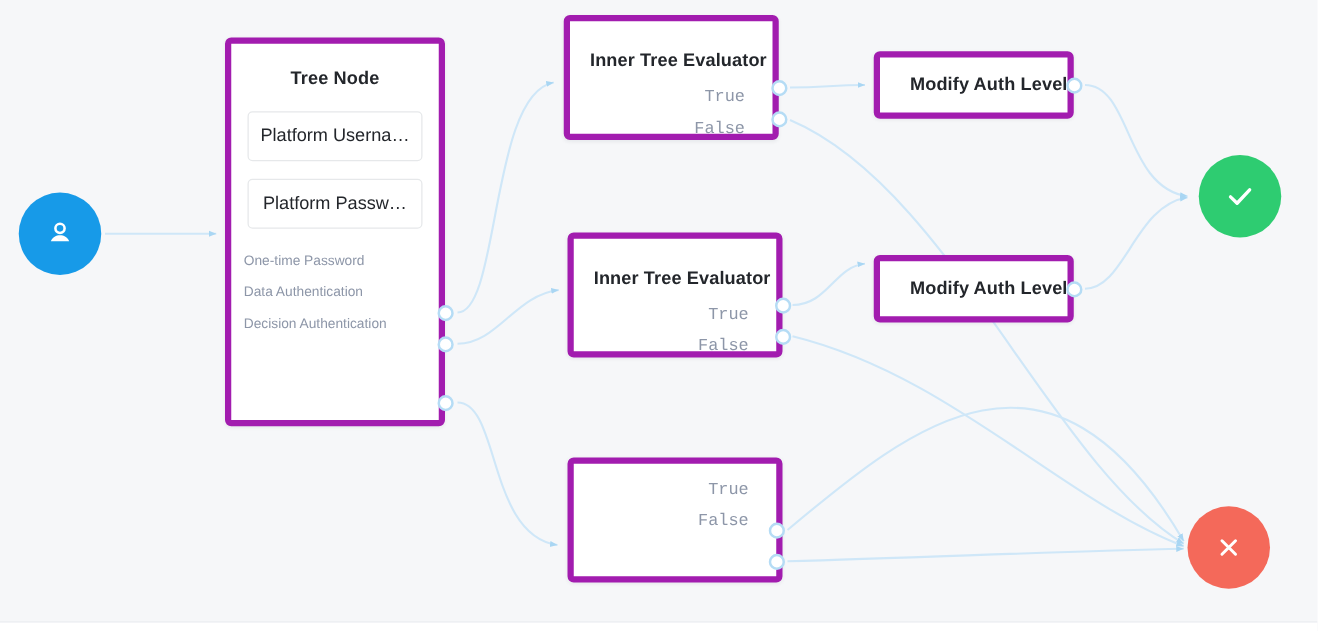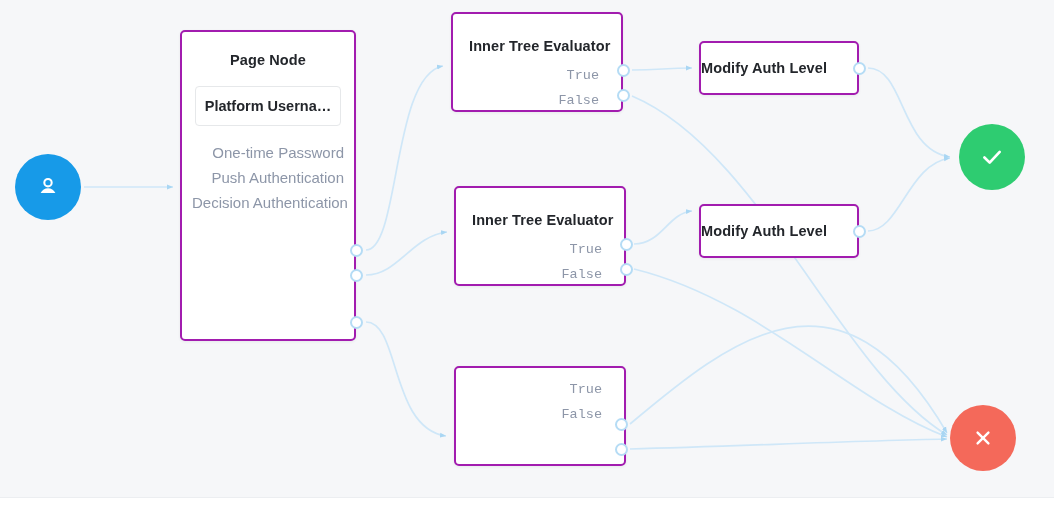--- a/index.html
+++ b/index.html
@@ -54,21 +54,21 @@
     align-items: center;
     justify-content: center;
   }
   .terminal-success { background: #2ecc71; }
   .terminal-failure { background: #f4695a; }
 
   
   .node-card {
     position: absolute;
     background: #ffffff;
-    border: 2px solid #a21caf;
+    border: 5px solid #a21caf;
     border-radius: 5px;
     box-shadow: 0 1px 3px rgba(40, 50, 70, 0.07);
     box-sizing: border-box;
   }
 
   .node-title {
     font-size: 14.5px;
     font-weight: bold;
     color: #23262b;
     letter-spacing: 0.1px;
@@ -90,34 +90,34 @@
     margin-top: 18px;
     padding: 0 13px;
   }
   .subnode {
     border: 1px solid #e6e8ea;
     border-radius: 4px;
     height: 38px;
     line-height: 38px;
     text-align: center;
     font-size: 14.5px;
-    font-weight: bold;
+    font-weight: normal;
     color: #23262b;
     background: #ffffff;
     margin-bottom: 14px;
     overflow: hidden;
     white-space: nowrap;
   }
   .outcome-list {
     padding: 0 10px;
     margin-top: 2px;
   }
   .outcome-row {
-    text-align: right;
-    font-size: 15px;
+    text-align: left;
+    font-size: 11px;
     color: #8d96a8;
     line-height: 25px;
     white-space: nowrap;
   }
 
   
   .decision-card {
     width: 172px;
     height: 100px;
   }
@@ -135,21 +135,21 @@
     text-align: right;
     font-family: Liberation Mono, monospace;
   }
 
   
   .action-card {
     width: 160px;
     height: 54px;
     display: flex;
     align-items: center;
-    justify-content: flex-start;
+    justify-content: flex-end;
   }
 
   
   .port {
     position: absolute;
     width: 13px;
     height: 13px;
     border-radius: 50%;
     background: #ffffff;
     border: 2px solid #b5dcf5;
@@ -200,27 +200,28 @@
   <div class="start-node" style="left:15px; top:154px;">
     <span>
       <svg class="icon-svg" width="26" height="26" viewBox="0 0 24 24" xmlns="http://www.w3.org/2000/svg">
         <circle cx="12" cy="8" r="3.4" fill="none" stroke="#ffffff" stroke-width="1.9"></circle>
         <path d="M5.2,17.6 C6.6,14.4 9.1,13.1 12,13.1 C14.9,13.1 17.4,14.4 18.8,17.6 Z" fill="#ffffff"></path>
       </svg>
     </span>
   </div>
 
   <div class="node-card" id="page-node">
-    <div class="node-title">Page Node</div>
+    <div class="node-title">Tree Node</div>
     <div class="subnode-list">
       <div class="subnode">Platform Userna…</div>
+      <div class="subnode">Platform Passw…</div>
     </div>
     <div class="outcome-list">
       <div class="outcome-row">One-time Password</div>
-      <div class="outcome-row">Push Authentication</div>
+      <div class="outcome-row">Data Authentication</div>
       <div class="outcome-row">Decision Authentication</div>
     </div>
   </div>
   <div class="port" style="left:350px; top:244px;"></div>
   <div class="port" style="left:350px; top:269px;"></div>
   <div class="port" style="left:350px; top:316px;"></div>
 
   <div class="node-card decision-card" style="left:451px; top:12px;">
     <div class="node-title">Inner Tree Evaluator</div>
     <div class="decision-outcomes">

